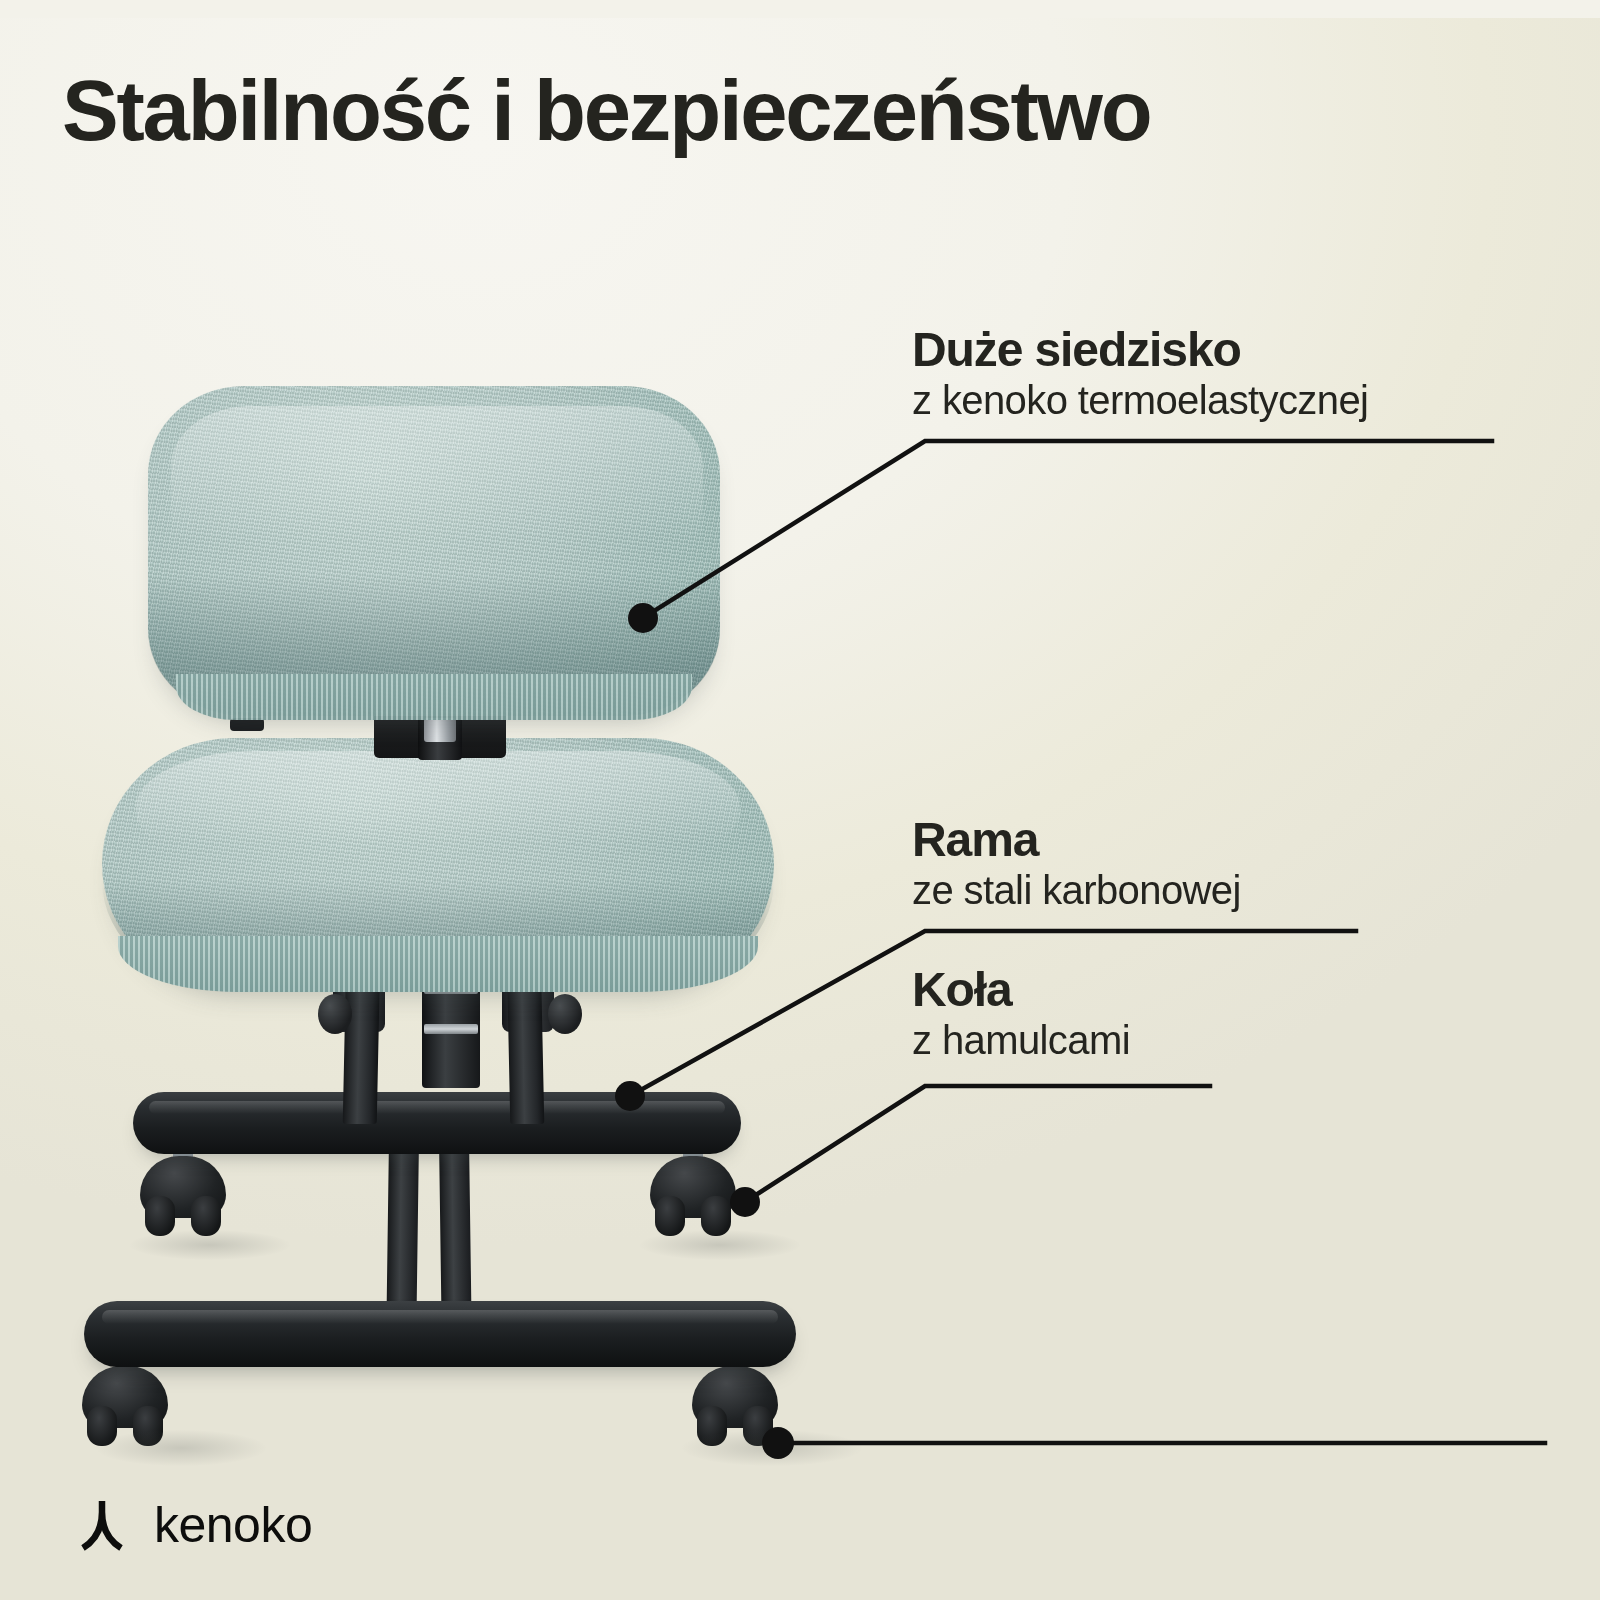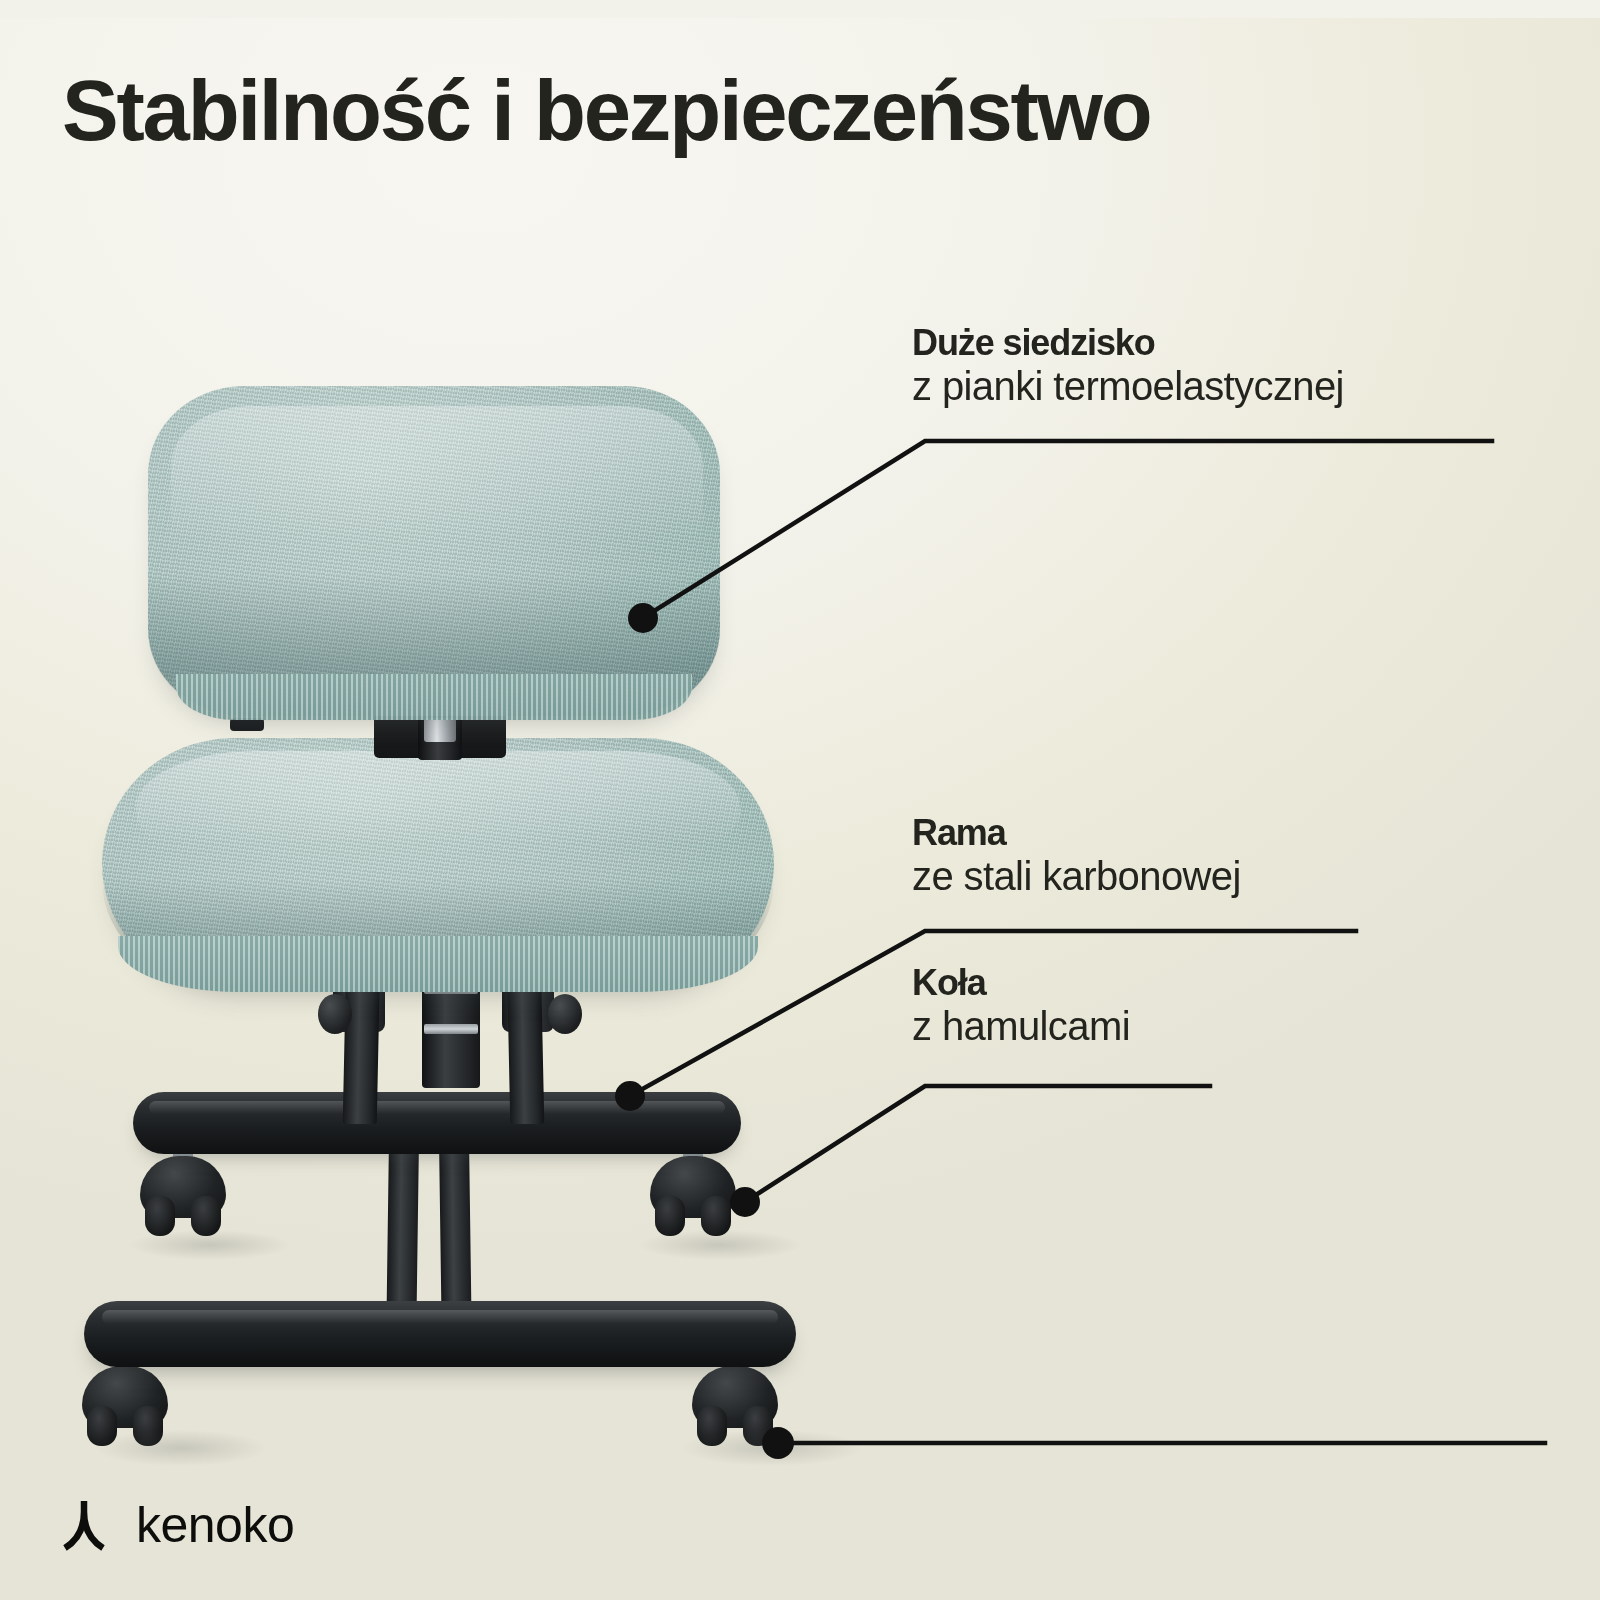--- a/index.html
+++ b/index.html
@@ -23,21 +23,21 @@
     font-size:85px;
     font-weight:700;
     letter-spacing:-2.2px;
     color:#24241f;
     line-height:1.05;
     white-space:nowrap;
   }
   
   .callout { position:absolute; color:#24241f; }
   .callout .hd {
-    font-size:36px; font-weight:700; letter-spacing:-1.1px; line-height:1.12;
+    font-size:48px; font-weight:700; letter-spacing:-1.1px; line-height:1.12;
     white-space:nowrap;
   }
   .callout .sub {
     font-size:40px; font-weight:400; letter-spacing:-0.6px; line-height:1.18;
     white-space:nowrap;
   }
   #co-seat  { left:912px; top:305px; }
   #co-frame { left:912px; top:795px; }
   #co-wheel { left:912px; top:945px; }
   #co-pu    { left:912px; top:1212px; }
@@ -202,21 +202,21 @@
 
   
   .floorshadow { position:absolute; border-radius:50%;
                  background:radial-gradient(ellipse at 50% 50%, rgba(90,95,92,.22), rgba(90,95,92,0) 72%); }
   #fs1 { left:96px; top:1412px; width:170px; height:36px; }
   #fs2 { left:682px; top:1412px; width:180px; height:36px; }
   #fs3 { left:130px; top:1212px; width:160px; height:30px; }
   #fs4 { left:640px; top:1212px; width:160px; height:30px; }
 
   
-  #logo { position:absolute; left:58px; top:1478px; display:flex; align-items:center; gap:26px; }
+  #logo { position:absolute; left:76px; top:1478px; display:flex; align-items:center; gap:26px; }
   #logo-mark { width:52px; height:54px; }
   #logo-text { font-size:50px; font-weight:500; letter-spacing:-0.5px; color:#0d0d0c; }
 </style>
 </head>
 <body>
 
 <div id="stage">
 
   <div id="product">
 
@@ -298,21 +298,21 @@
       <circle cx="630" cy="1078" r="15"></circle>
       <circle cx="745" cy="1184" r="15"></circle>
       <circle cx="778" cy="1425" r="16"></circle>
     </g>
   </svg>
 
   <h1 id="title">Stabilność i bezpieczeństwo</h1>
 
   <div class="callout" id="co-seat">
     <div class="hd">Duże siedzisko</div>
-    <div class="sub">z pianki termoelastycznej</div>
+    <div class="sub">z kenoko termoelastycznej</div>
   </div>
 
   <div class="callout" id="co-wheel">
     <div class="hd">Koła</div>
     <div class="sub">z hamulcami</div>
   </div>
 
   <div class="callout" id="co-frame">
     <div class="hd">Rama</div>
     <div class="sub">ze stali karbonowej</div>

